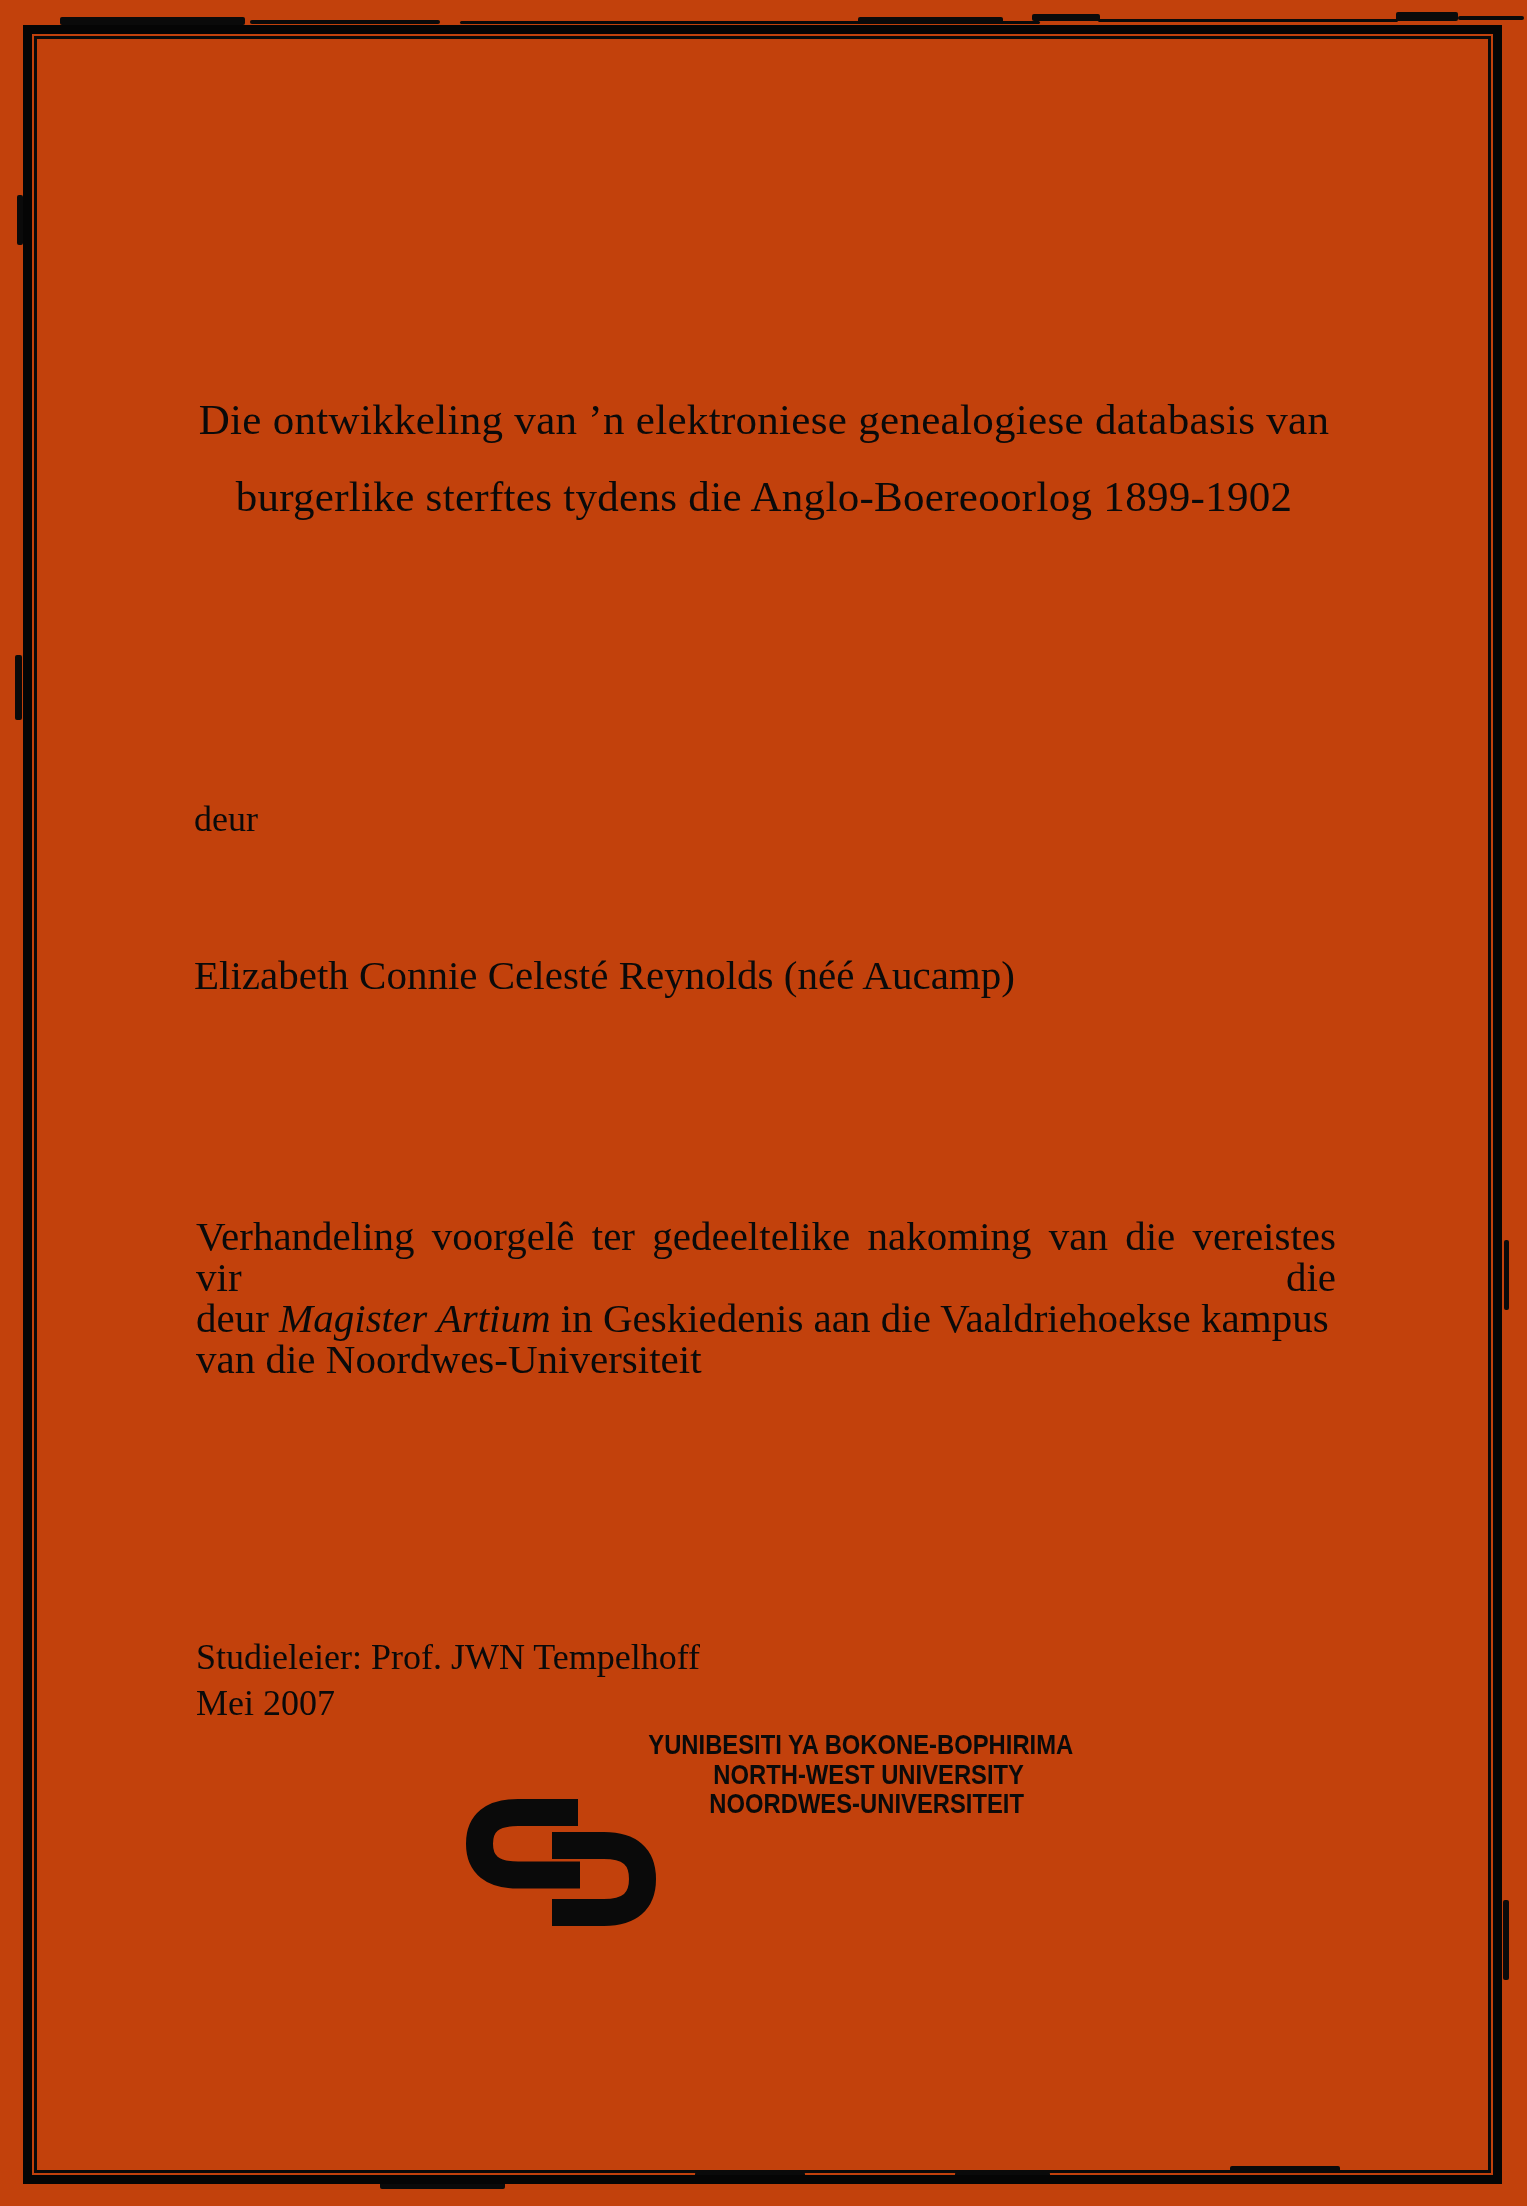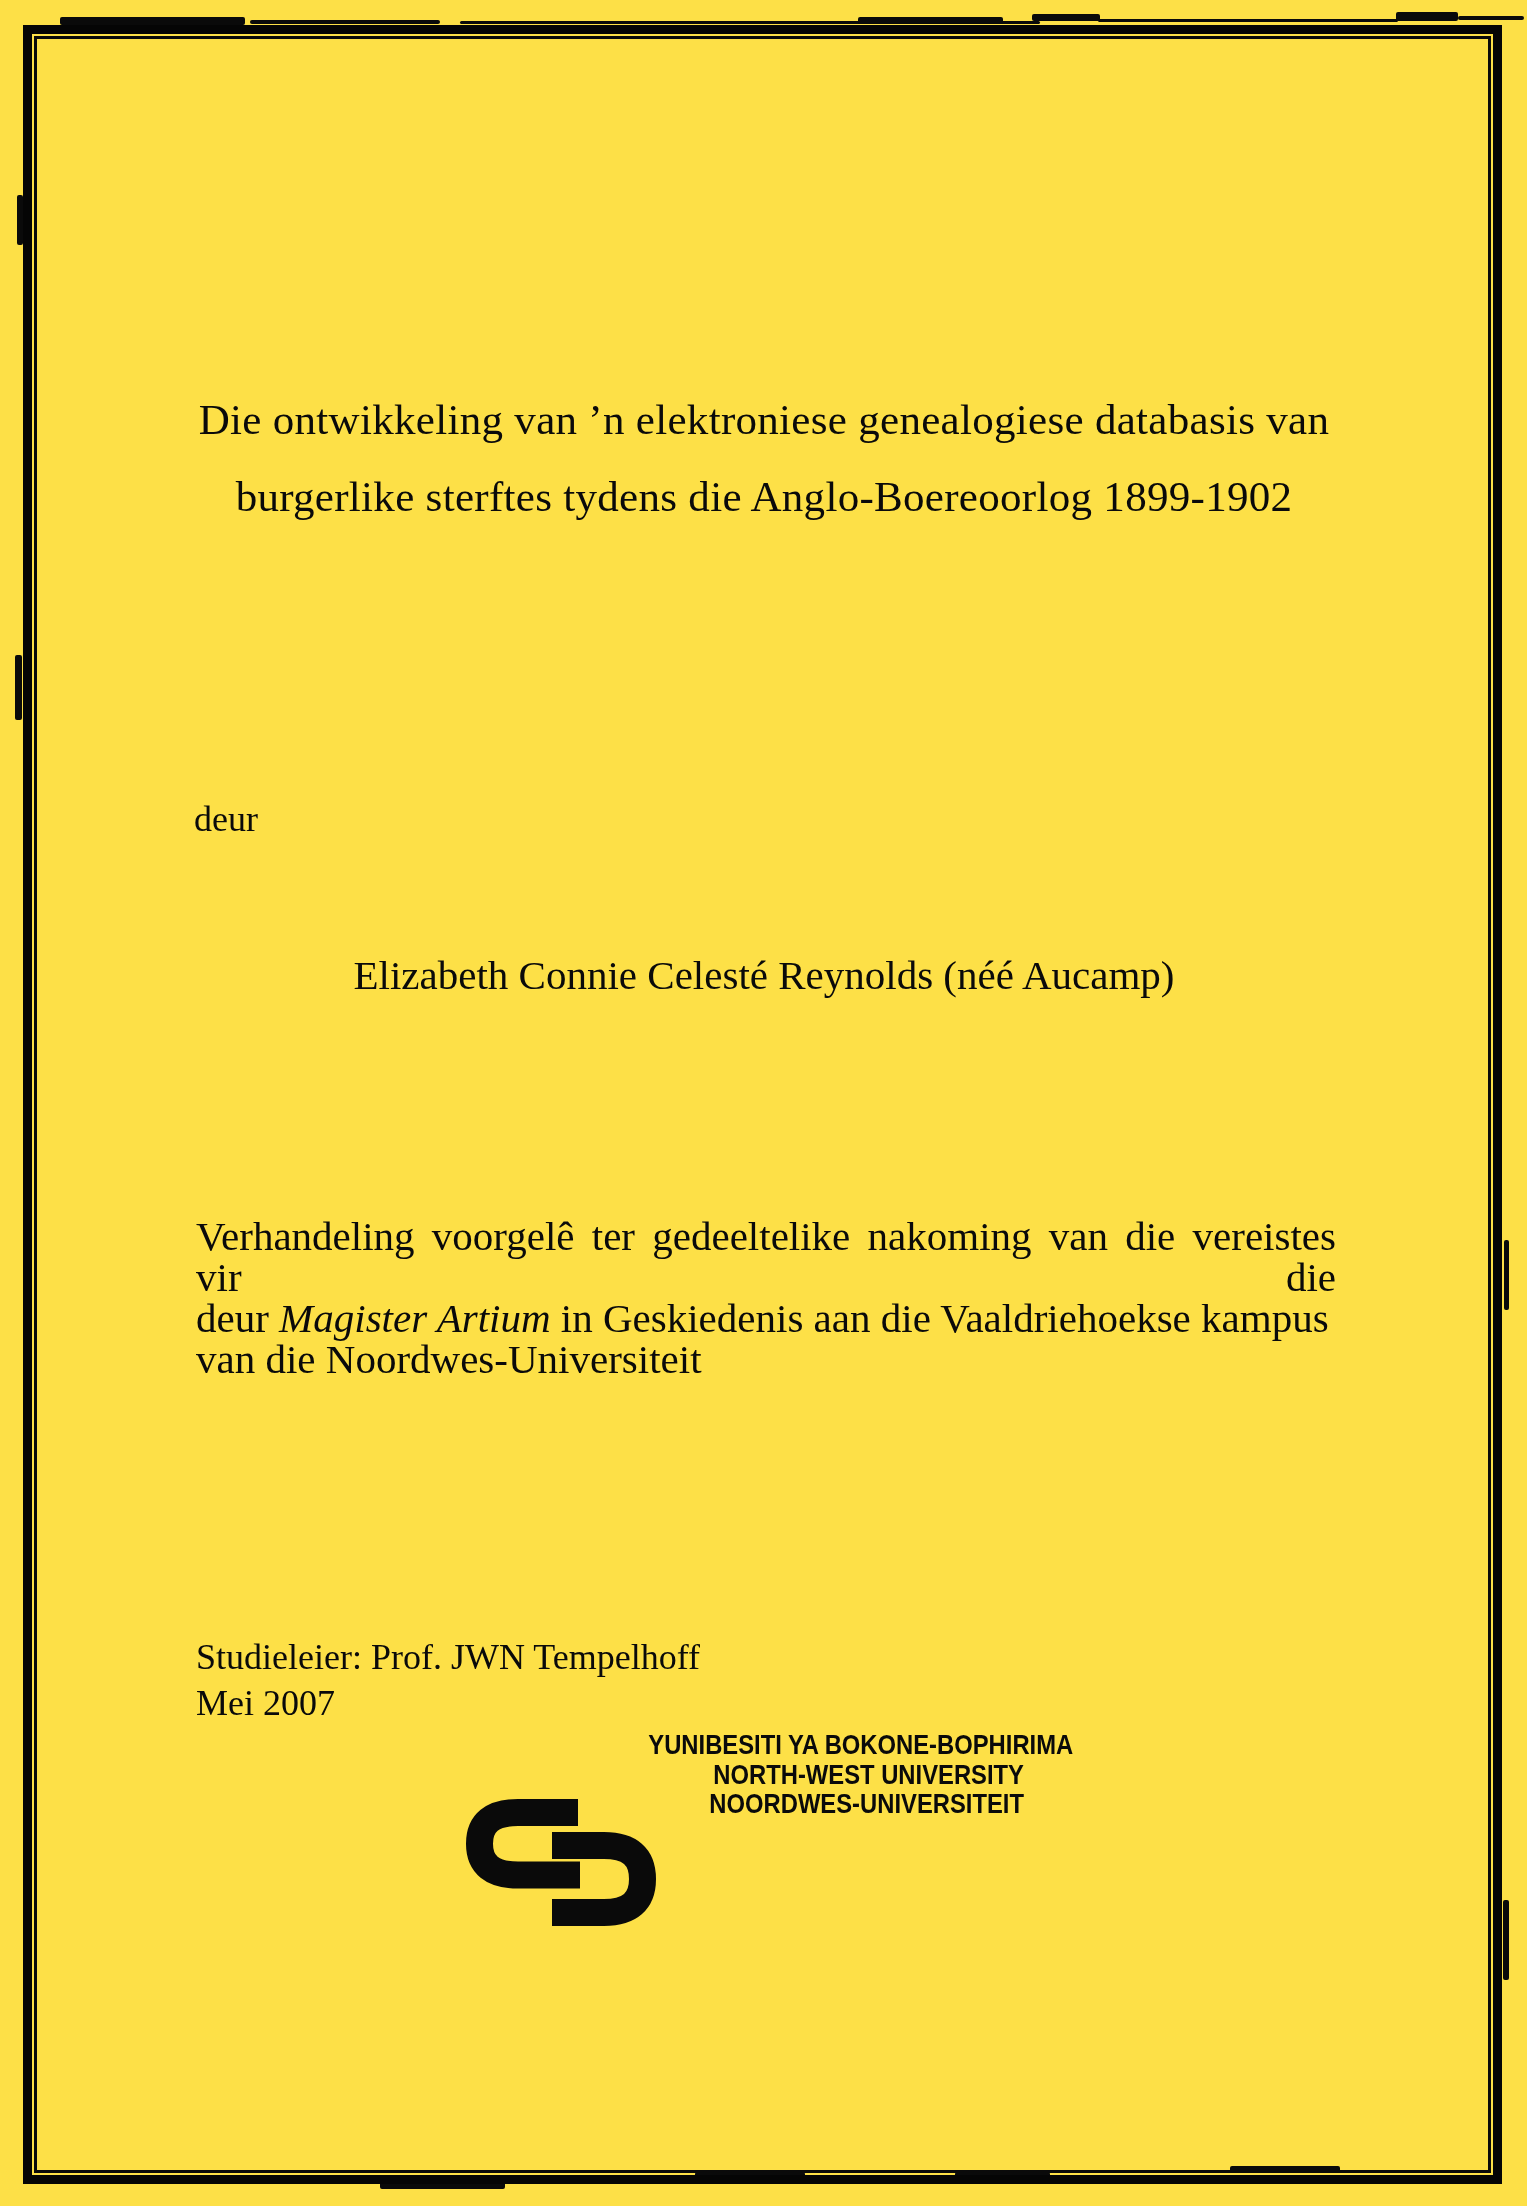--- a/index.html
+++ b/index.html
@@ -1,19 +1,19 @@
 <!DOCTYPE html>
 <html><head>
 <meta charset="utf-8">
 <style>
   html,body{margin:0;padding:0;background:#e8e8e8;}
   .page{
     position:relative;
     width:1527px;height:2206px;
-    background:#fde047;
+    background:#c2410c;
     overflow:hidden;
     font-family:"Liberation Serif","DejaVu Serif",serif;
     color:#0a0a0a;
   }
   
   .frame-outer{
     position:absolute;left:23px;top:25px;width:1479px;height:2159px;
     border:9px solid #050505;box-sizing:border-box;
   }
   .frame-inner{
@@ -27,21 +27,21 @@
     position:absolute;left:194px;top:381px;width:1140px;
     text-align:center;font-size:43px;line-height:77px;
     letter-spacing:0.3px;
   }
   .byline{
     position:absolute;left:194px;top:800px;width:1140px;
     text-align:left;font-size:36px;line-height:38px;
   }
   .author{
     position:absolute;left:194px;top:950px;width:1140px;
-    text-align:center;font-size:41px;line-height:50px;
+    text-align:left;font-size:41px;line-height:50px;
   }
   .statement{
     position:absolute;left:196px;top:1216px;width:1140px;
     font-size:41px;line-height:41px;
   }
   .st-just{text-align:justify;text-align-last:justify;}
   .statement em{font-style:italic;}
   .supervisor-block{
     position:absolute;left:196px;top:1634px;width:1140px;
     font-size:36px;line-height:46px;

